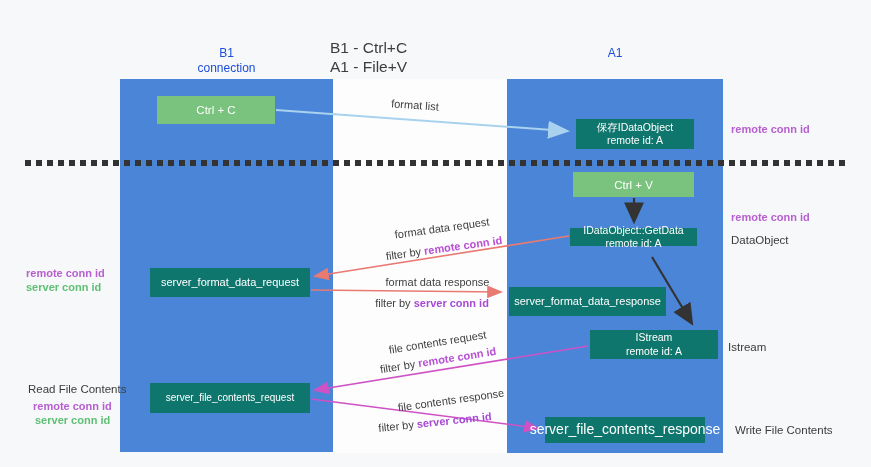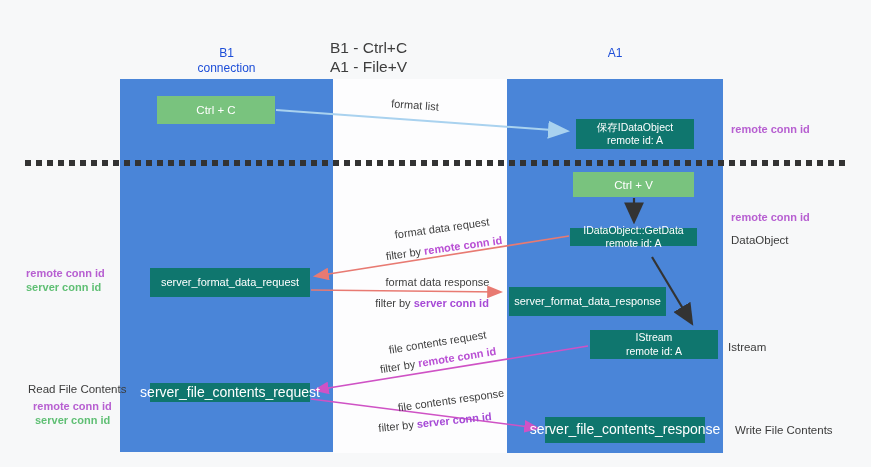--- a/index.html
+++ b/index.html
@@ -30,21 +30,21 @@
           justify-content:center; color:#fff; text-align:center; }
   .node-green { background:#79c37e; font-size:11.5px; }
   .node-orange { background:#0f766e; font-size:10.5px; line-height:13.5px; }
   .node-ctrl-c   { left:157px; top:96px;  width:118px; height:28px; }
   .node-save     { left:576px; top:119px; width:118px; height:30px; }
   .node-ctrl-v   { left:573px; top:172px; width:121px; height:25px; }
   .node-getdata  { left:570px; top:228px; width:127px; height:18px; }
   .node-fmt-req  { left:150px; top:268px; width:160px; height:29px; font-size:11px; }
   .node-fmt-resp { left:509px; top:279px; width:157px; height:29px; font-size:11px;margin-top:8px; }
   .node-istream  { left:590px; top:330px; width:128px; height:29px; }
-  .node-file-req { left:150px; top:383px; width:160px; height:19px; font-size:14px; }
+  .node-file-req { left:150px; top:383px; width:160px; height:30px; font-size:10px; }
   .node-file-resp{ left:545px; top:417px; width:160px; height:26px; font-size:14px; }
 
   .flow-label { position:absolute; text-align:center; font-size:11px; color:#3f3f3f; white-space:nowrap; }
   .lbl-format-list  { left:355px; top:99px;  width:120px; transform:rotate(4deg); }
   .lbl-fdr-1  { left:378px; top:222px; width:128px; transform:rotate(-8deg); }
   .lbl-fdr-2  { left:366px; top:242px; width:156px; transform:rotate(-8deg); }
   .lbl-fdresp-1 { left:380px; top:276px; width:115px;text-align:center; }
   .lbl-fdresp-2 { left:372px; top:297px; width:120px; }
   .lbl-fcr-1  { left:380px; top:336px; width:115px; transform:rotate(-9deg); }
   .lbl-fcr-2  { left:368px; top:354px; width:140px; transform:rotate(-9deg); }

